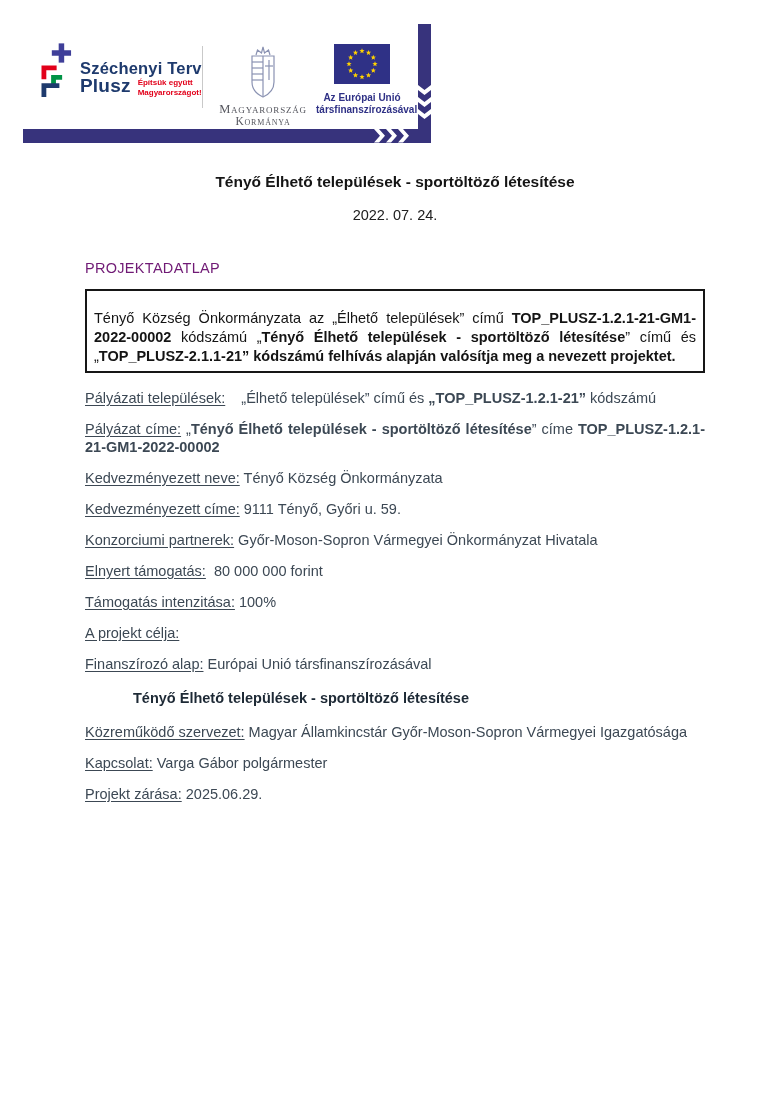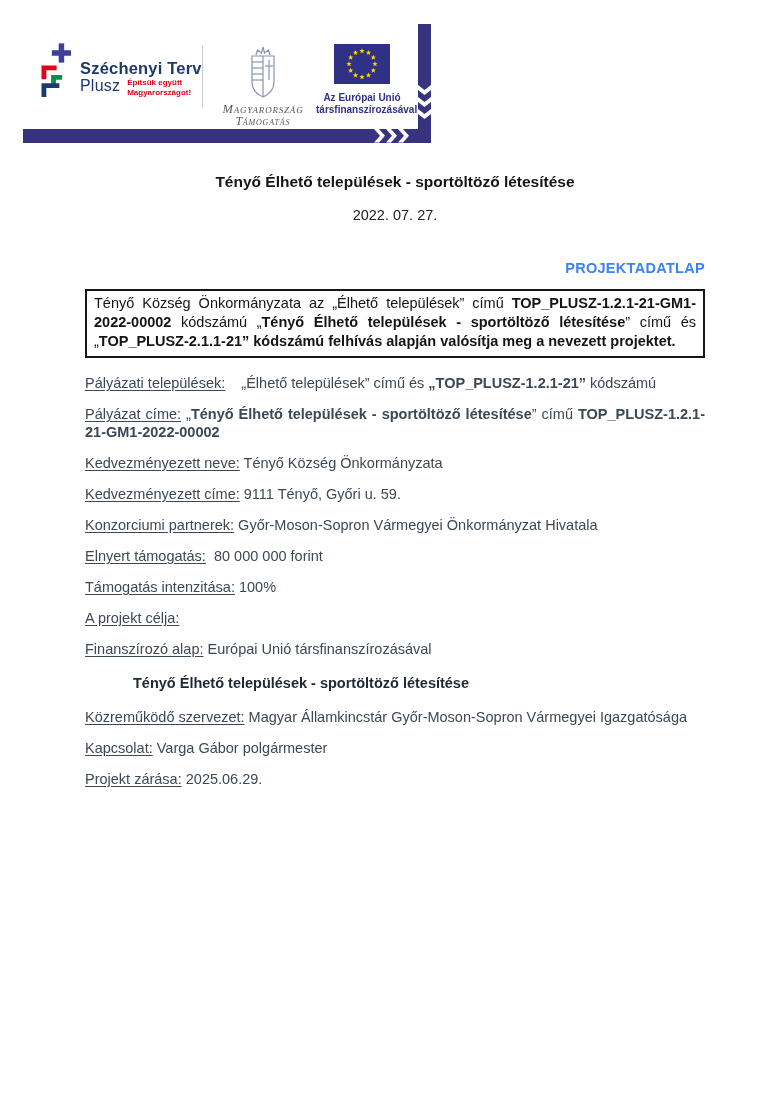--- a/index.html
+++ b/index.html
@@ -10,46 +10,46 @@
   }
   .b{font-weight:bold;}
 
   
   .logo-strip{position:absolute;left:0;top:0;width:784px;height:160px;}
   .szechenyi{position:absolute;left:36px;top:42px;display:flex;}
   .szechenyi .icon{width:44px;height:66px;}
   .sz-text{margin-left:0;padding-top:18px;}
   .sz-line1{font-weight:bold;color:var(--navy);font-size:16.5px;line-height:17px;letter-spacing:.2px;}
   .sz-row2{display:flex;align-items:flex-start;}
-  .sz-line2{font-weight:normal;color:var(--navy);font-size:16px;line-height:17px;letter-spacing:.2px;}
+  .sz-line2{font-weight:bold;color:var(--navy);font-size:19px;line-height:17px;letter-spacing:.2px;}
   .sz-tag{margin-left:7px;margin-top:1px;color:var(--red);font-size:8px;font-weight:bold;line-height:10px;}
   .logo-divider{position:absolute;left:202px;top:46px;width:1px;height:62px;background:#c9c9c9;}
 
-  .gov{position:absolute;left:218px;top:42px;width:90px;text-align:center;font-style:italic;}
+  .gov{position:absolute;left:218px;top:42px;width:90px;text-align:center;}
   .gov .coa{display:block;margin:0 auto;}
   .gov-text{margin-top:3px;font-family:"Liberation Serif","DejaVu Serif",serif;
     color:var(--gov);font-variant-caps:small-caps;letter-spacing:.8px;}
   .gov-l1{font-size:12.5px;line-height:12px;}
   .gov-l2{font-size:11.5px;line-height:12px;}
 
   .eu{position:absolute;left:316px;top:44px;width:92px;text-align:center;}
   .eu-flag{display:block;margin:0 auto;}
   .eu-text{margin-top:8px;color:var(--euflag);font-size:10px;font-weight:bold;line-height:11.5px;}
 
   .vbar{position:absolute;left:418px;top:24px;width:13px;height:119px;background:var(--accent);}
   .vbar svg{position:absolute;left:0;top:61px;}
   .hbar{position:absolute;left:23px;top:129px;width:408px;height:13.5px;background:var(--accent);}
   .hbar svg{position:absolute;right:21px;top:0;}
 
   
   .doc{position:absolute;left:85px;top:143px;width:620px;color:var(--body);font-size:14.5px;}
   .doc-title{margin-top:30px;text-align:center;font-weight:bold;color:#151515;font-size:15.5px;}
   .doc-date{margin-top:16px;text-align:center;color:#202020;}
-  .doc-heading{margin-top:37px;text-align:right;color:#3b82f6;letter-spacing:.3px;font-weight:bold;}
-  .box{margin-top:13px;border:2px solid #161616;padding:3px 7px 5px 7px;
+  .doc-heading{margin-top:37px;text-align:left;color:#701a75;letter-spacing:.3px;}
+  .box{margin-top:13px;border:2px solid #161616;padding:18px 7px 5px 7px;
     color:#141414;text-align:justify;line-height:19px;}
   .details{margin-top:16px;}
   .para{margin:0 0 13px 0;line-height:18px;}
   .para.justify{text-align:justify;}
   .para .label{text-decoration:underline;text-underline-offset:2px;}
   .para.objective{font-weight:bold;padding-left:48px;color:#1d2935;margin-top:16px;margin-bottom:16px;}
 </style>
 </head>
 <body>
 
@@ -86,21 +86,21 @@
         <line x1="2" y1="20" x2="13" y2="20"></line>
         <line x1="2" y1="26" x2="13" y2="26"></line>
         <line x1="2" y1="32" x2="13" y2="32"></line>
         <line x1="2" y1="38" x2="13" y2="38"></line>
         <line x1="19" y1="18" x2="19" y2="38"></line>
         <line x1="15" y1="24" x2="23" y2="24"></line>
       </g>
     </svg>
     <div class="gov-text">
       <div class="gov-l1">Magyarország</div>
-      <div class="gov-l2">Támogatás</div>
+      <div class="gov-l2">Kormánya</div>
     </div>
   </div>
 
   <div class="eu">
     <svg class="eu-flag" viewBox="0 0 56 40" width="56" height="40" aria-hidden="true">
       <rect x="0" y="0" width="56" height="40" fill="var(--euflag)"></rect>
       <defs>
         <polygon id="star" fill="var(--star)" points="0,-2.8 0.7,-0.96 2.66,-0.87 1.13,0.37 1.65,2.27 0,1.18 -1.65,2.27 -1.13,0.37 -2.66,-0.87 -0.7,-0.96"></polygon>
       </defs>
       <use href="#star" transform="translate(28,7)"></use>
@@ -134,26 +134,26 @@
     <svg width="36" height="13.5" viewBox="0 0 36 13.5" aria-hidden="true">
       <path d="M0,0 L5,0 L11,6.75 L5,13.5 L0,13.5 L6,6.75 Z" fill="#fff"></path>
       <path d="M12,0 L17,0 L23,6.75 L17,13.5 L12,13.5 L18,6.75 Z" fill="#fff"></path>
       <path d="M24,0 L29,0 L35,6.75 L29,13.5 L24,13.5 L30,6.75 Z" fill="#fff"></path>
     </svg>
   </div>
 </div>
 
 <div class="doc">
   <div class="doc-title">Tényő Élhető települések - sportöltöző létesítése</div>
-  <div class="doc-date">2022. 07. 27.</div>
+  <div class="doc-date">2022. 07. 24.</div>
   <div class="doc-heading">PROJEKTADATLAP</div>
   <div class="box"><span>Tényő Község Önkormányzata az „Élhető települések” című </span><span class="b">TOP_PLUSZ-1.2.1-21-GM1-2022-00002</span><span> kódszámú „</span><span class="b">Tényő Élhető települések - sportöltöző létesítése</span><span>” című és „</span><span class="b">TOP_PLUSZ-2.1.1-21” kódszámú felhívás alapján valósítja meg a nevezett projektet.</span></div>
   <div class="details">
       <p class="para justify"><span class="label">Pályázati települések:</span><span>&nbsp;&nbsp;&nbsp; „Élhető települések” című és </span><span class="b">„TOP_PLUSZ-1.2.1-21”</span><span> kódszámú</span></p>
-      <p class="para justify"><span class="label">Pályázat címe:</span><span> „</span><span class="b">Tényő Élhető települések - sportöltöző létesítése</span><span>” című </span><span class="b">TOP_PLUSZ-1.2.1-21-GM1-2022-00002</span></p>
+      <p class="para justify"><span class="label">Pályázat címe:</span><span> „</span><span class="b">Tényő Élhető települések - sportöltöző létesítése</span><span>” címe </span><span class="b">TOP_PLUSZ-1.2.1-21-GM1-2022-00002</span></p>
       <p class="para"><span class="label">Kedvezményezett neve:</span><span> Tényő Község Önkormányzata</span></p>
       <p class="para"><span class="label">Kedvezményezett címe:</span><span> 9111 Tényő, Győri u. 59.</span></p>
       <p class="para"><span class="label">Konzorciumi partnerek:</span><span> Győr-Moson-Sopron Vármegyei Önkormányzat Hivatala</span></p>
       <p class="para"><span class="label">Elnyert támogatás:</span><span> &nbsp;80 000 000 forint</span></p>
       <p class="para"><span class="label">Támogatás intenzitása:</span><span> 100%</span></p>
       <p class="para"><span class="label">A projekt célja:</span></p>
       <p class="para"><span class="label">Finanszírozó alap:</span><span> Európai Unió társfinanszírozásával</span></p>
       <p class="para objective"><span>Tényő Élhető települések - sportöltöző létesítése</span></p>
       <p class="para justify"><span class="label">Közreműködő szervezet:</span><span> Magyar Államkincstár Győr-Moson-Sopron Vármegyei Igazgatósága</span></p>
       <p class="para"><span class="label">Kapcsolat:</span><span> Varga Gábor polgármester</span></p>

